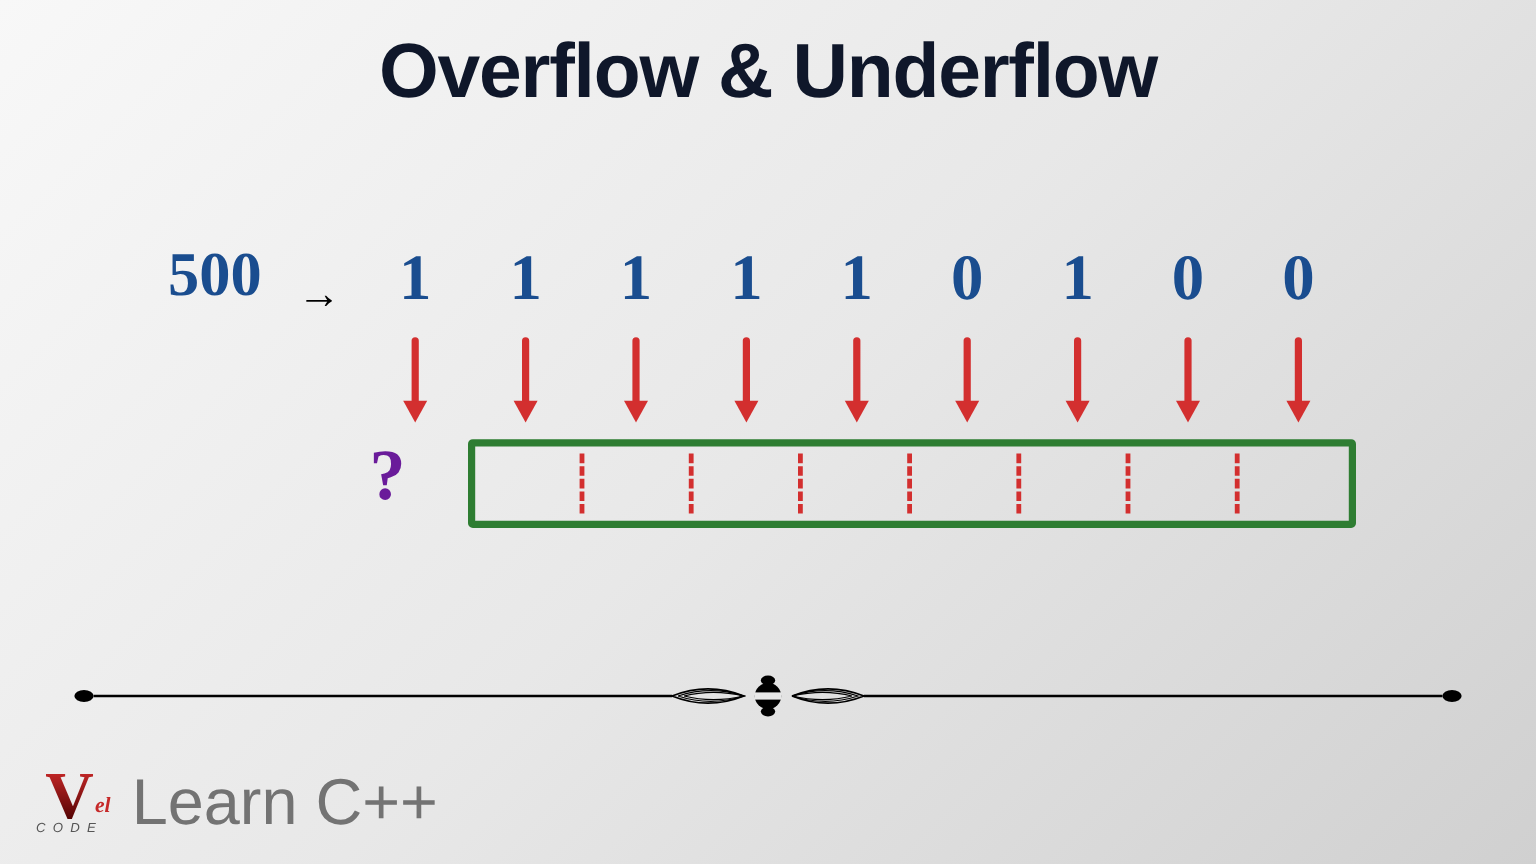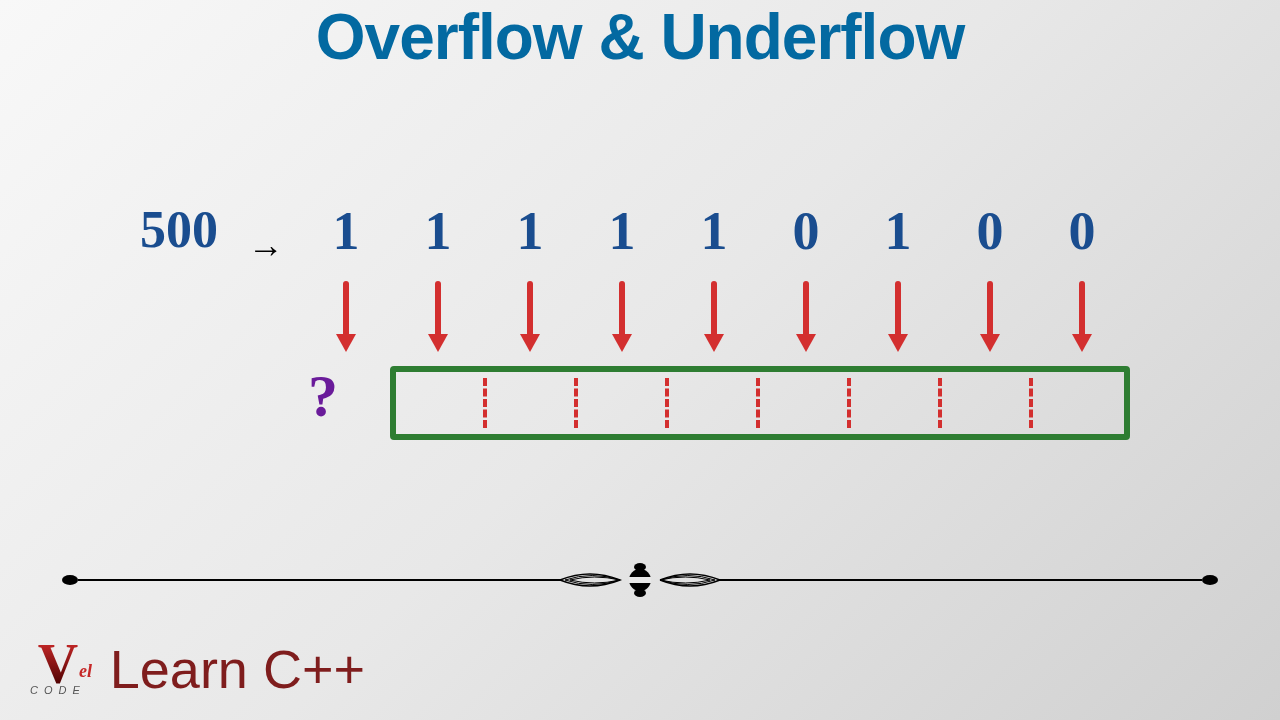--- a/index.html
+++ b/index.html
@@ -4,26 +4,26 @@
 <style>
   * { margin: 0; padding: 0; box-sizing: border-box; }
   html, body { width: 1280px; height: 720px; overflow: hidden; }
   body {
     background: linear-gradient(135deg, #f8f8f8 0%, #e8e8e8 50%, #d0d0d0 100%);
     font-family: Arial, sans-serif;
     position: relative;
   }
   .title {
     position: absolute;
-    top: 0;
+    top: 22px;
     left: 0; right: 0;
     text-align: center;
     font-size: 64px;
     font-weight: 900;
-    color: #0369a1;
+    color: #0f172a;
     letter-spacing: -1px;
   }
   .diagram {
     position: absolute;
     top: 200px;
     left: 140px;
     right: 100px;
     height: 300px;
   }
   .decimal {
@@ -146,21 +146,21 @@
   .logo-code {
     font-size: 11px;
     letter-spacing: 6px;
     color: #555;
     margin-top: -2px;
     font-style: italic;
   }
   .course {
     font-size: 54px;
     font-weight: 400;
-    color: #7f1d1d;
+    color: #737373;
     font-family: Arial, sans-serif;
     text-align: center;
   }
 </style>
 </head>
 <body>
 
 <div class="title">Overflow &amp; Underflow</div>
 
 <div class="diagram">

